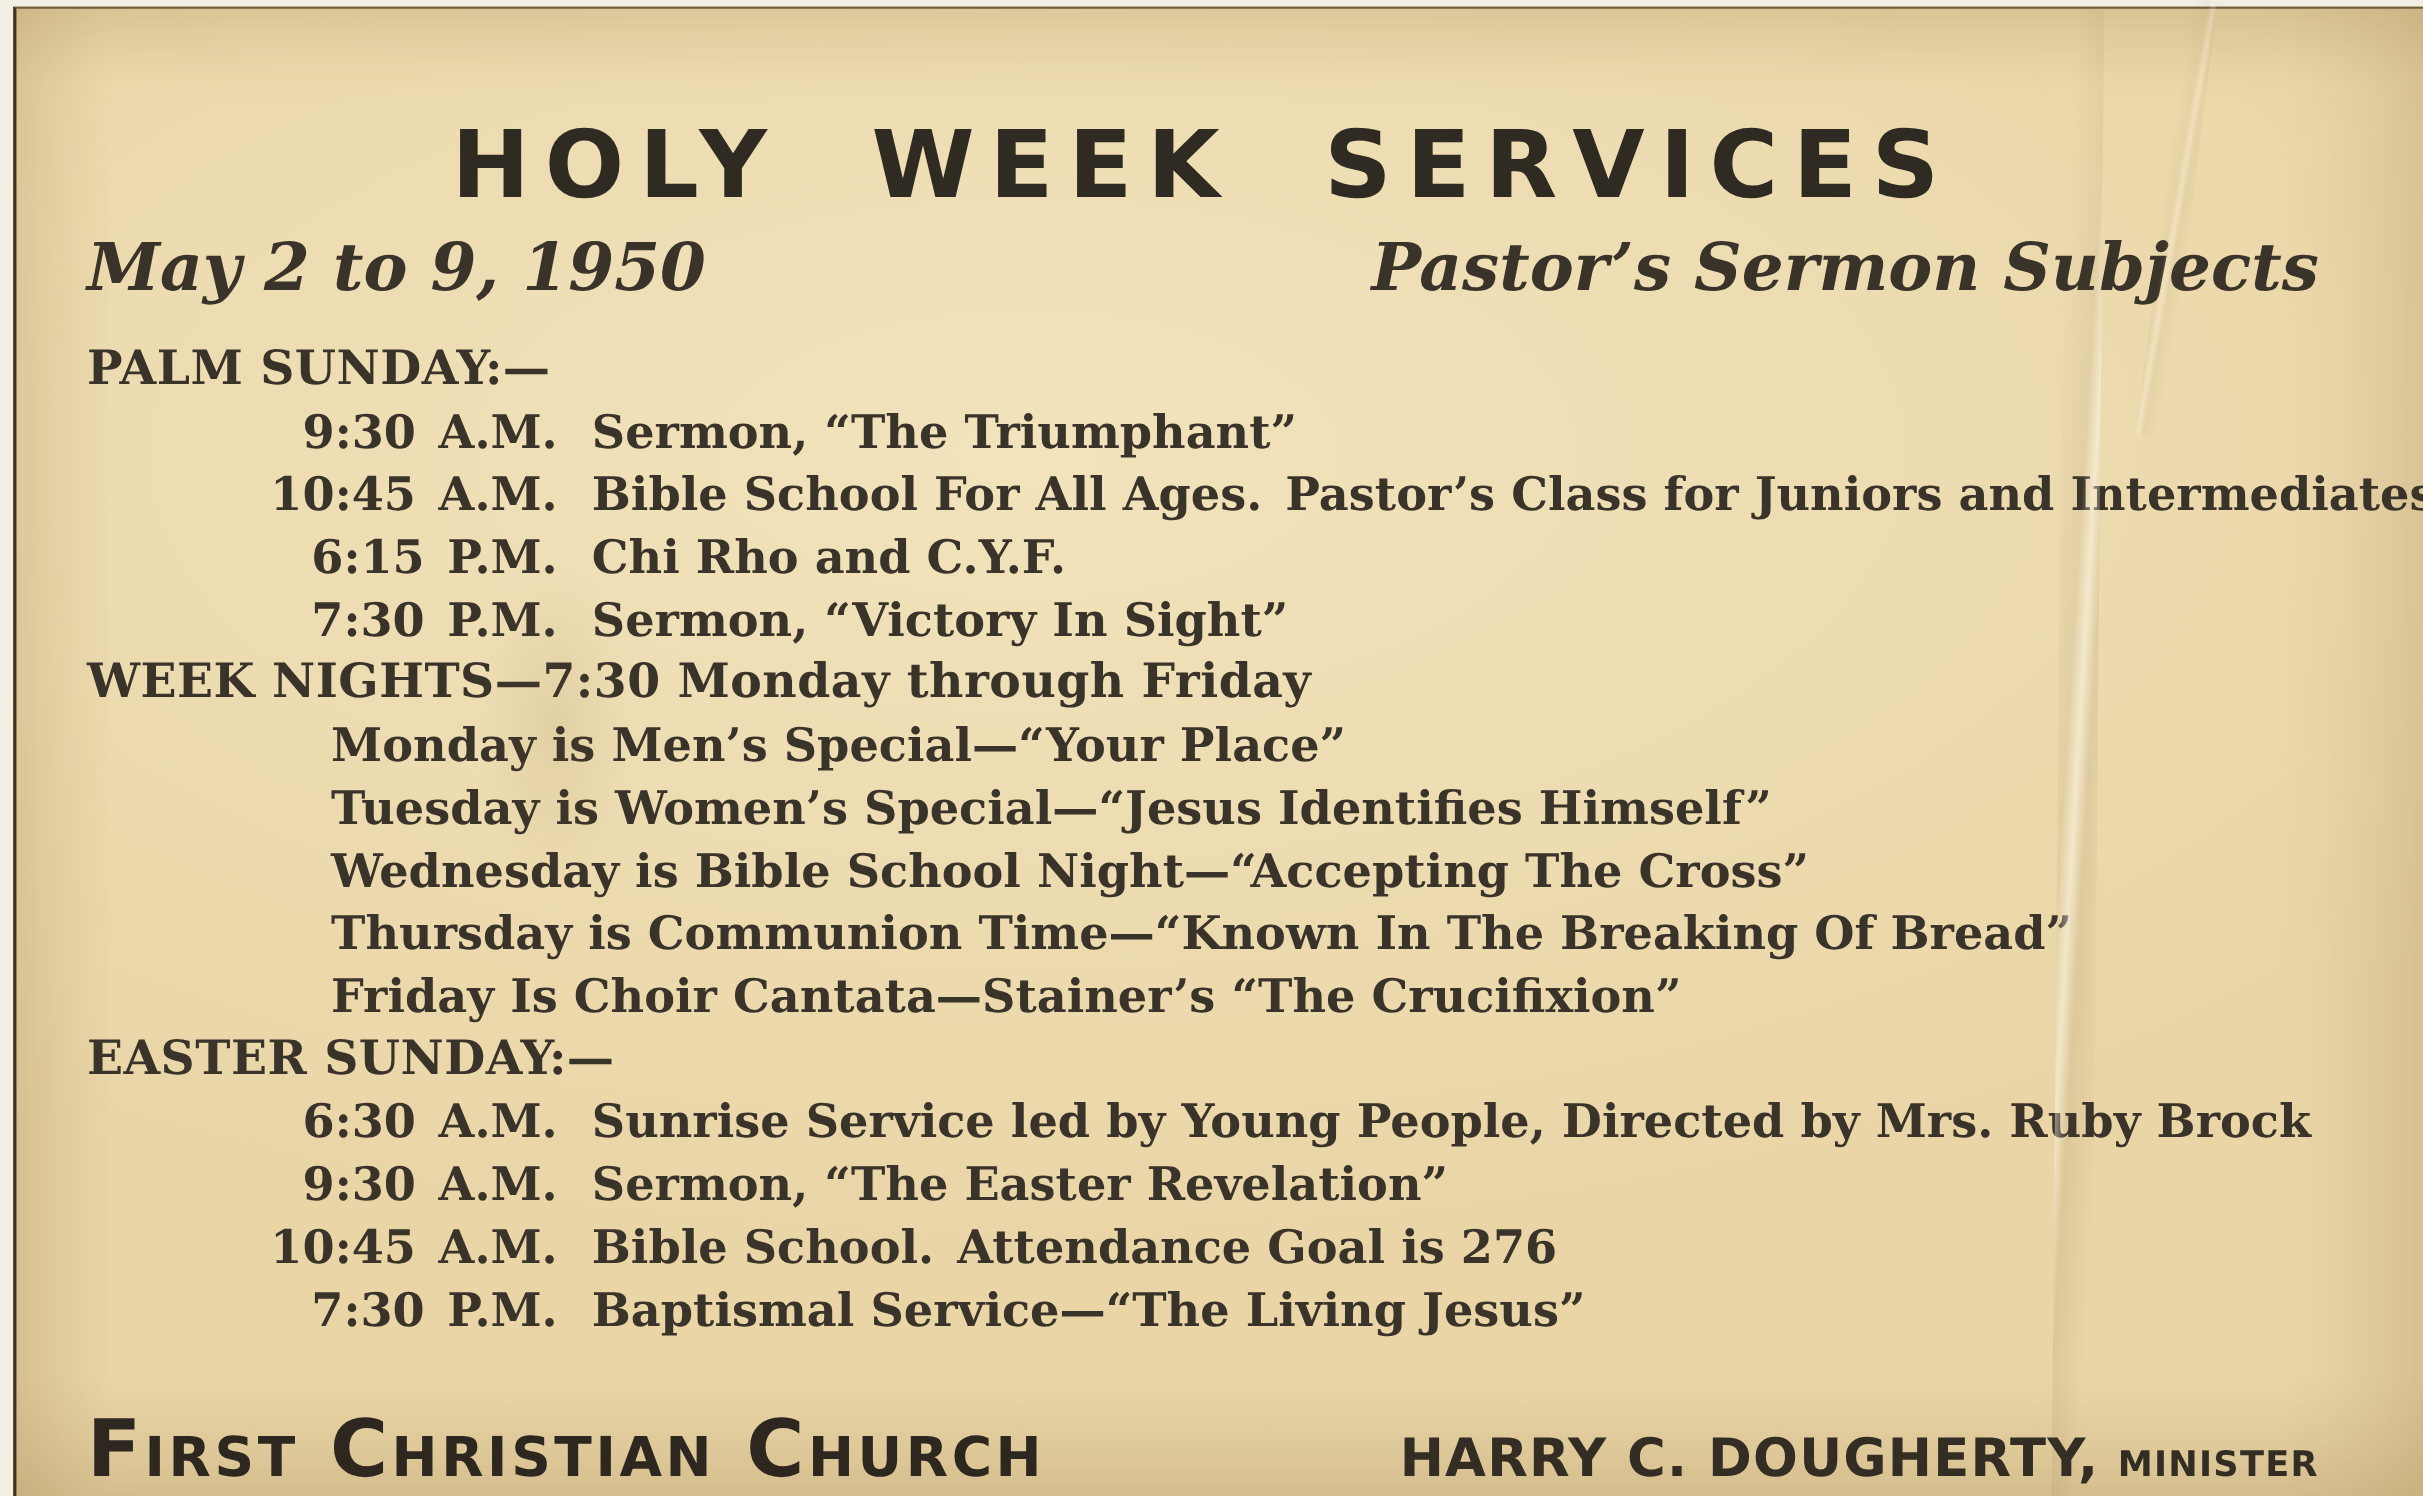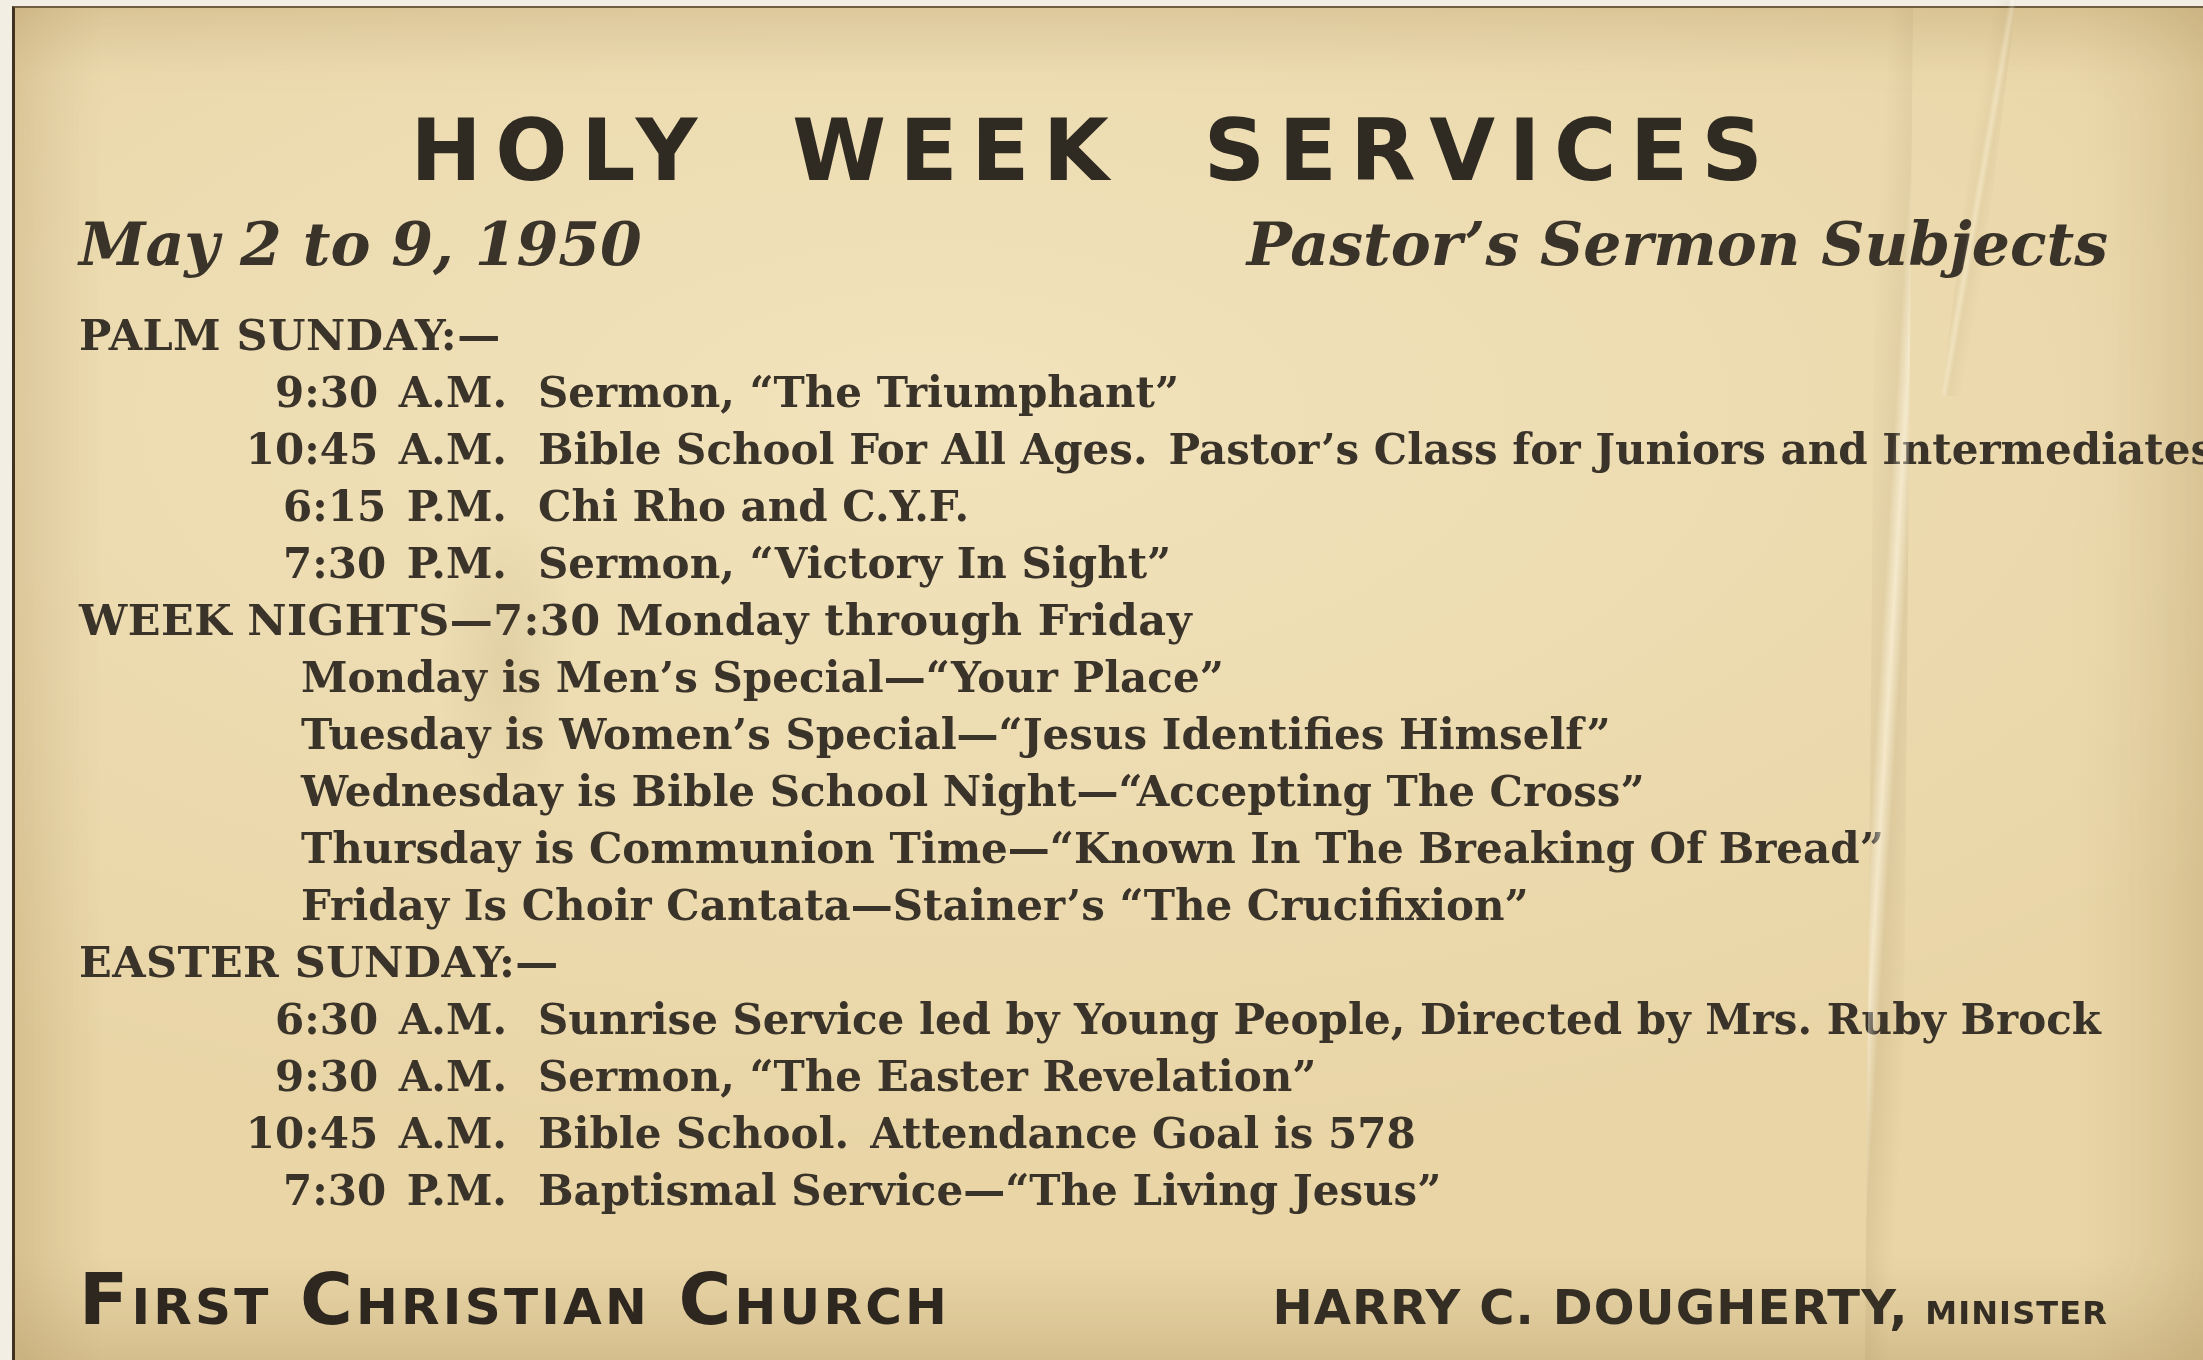--- a/index.html
+++ b/index.html
@@ -50,21 +50,21 @@
   }
   .schedule{margin-top:30px;font-size:42px;font-weight:bold;color:var(--ink,#3a332a);}
   .section-heading{height:57px;line-height:57px;font-size:43px;white-space:nowrap;letter-spacing:0.01em;}
   .row{display:flex;height:57px;line-height:57px;white-space:nowrap;}
   .row .time{flex:0 0 auto;width:428px;text-align:right;word-spacing:0.14em;}
   .row .desc{margin-left:31px;}
   .row.plain .desc{margin-left:222px;}
 
   .footer{
     display:flex;justify-content:space-between;align-items:baseline;
-    margin-top:44px;white-space:nowrap;
+    margin-top:62px;white-space:nowrap;
   }
   .church{
     font-family:"DejaVu Sans","Liberation Sans",sans-serif;
     font-weight:bold;font-variant:small-caps;
     font-size:72px;letter-spacing:0.045em;color:#2d2720;line-height:1;
   }
   .minister{
     font-family:"DejaVu Sans","Liberation Sans",sans-serif;
     font-weight:bold;color:#332d24;letter-spacing:0.07em;line-height:1;
   }
@@ -122,21 +122,21 @@
         <div class="row">
           <span class="time">6:30 A.M.</span>
           <span class="desc">Sunrise Service led by Young People, Directed by Mrs. Ruby Brock</span>
         </div>
         <div class="row">
           <span class="time">9:30 A.M.</span>
           <span class="desc">Sermon, “The Easter Revelation”</span>
         </div>
         <div class="row">
           <span class="time">10:45 A.M.</span>
-          <span class="desc">Bible School. Attendance Goal is 578</span>
+          <span class="desc">Bible School. Attendance Goal is 276</span>
         </div>
         <div class="row">
           <span class="time">7:30 P.M.</span>
           <span class="desc">Baptismal Service—“The Living Jesus”</span>
         </div>
       </div>
 
     <div class="footer">
       <span class="church">First Christian Church</span>
       <span class="minister">

